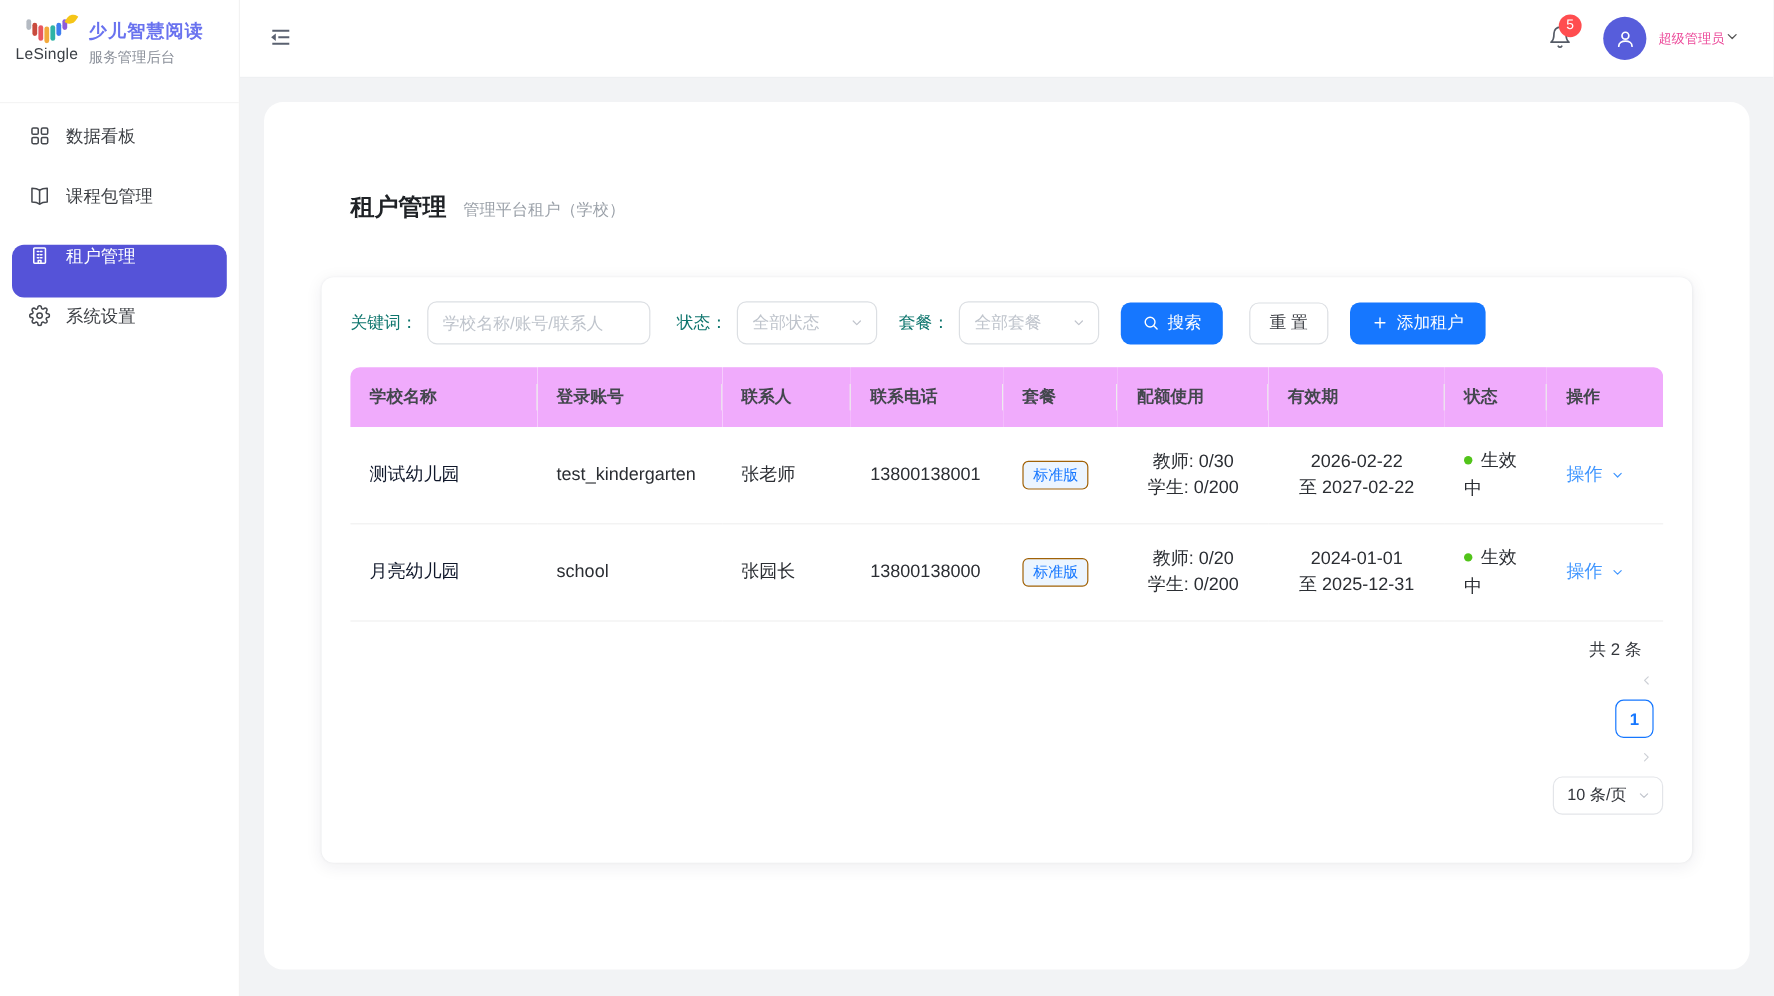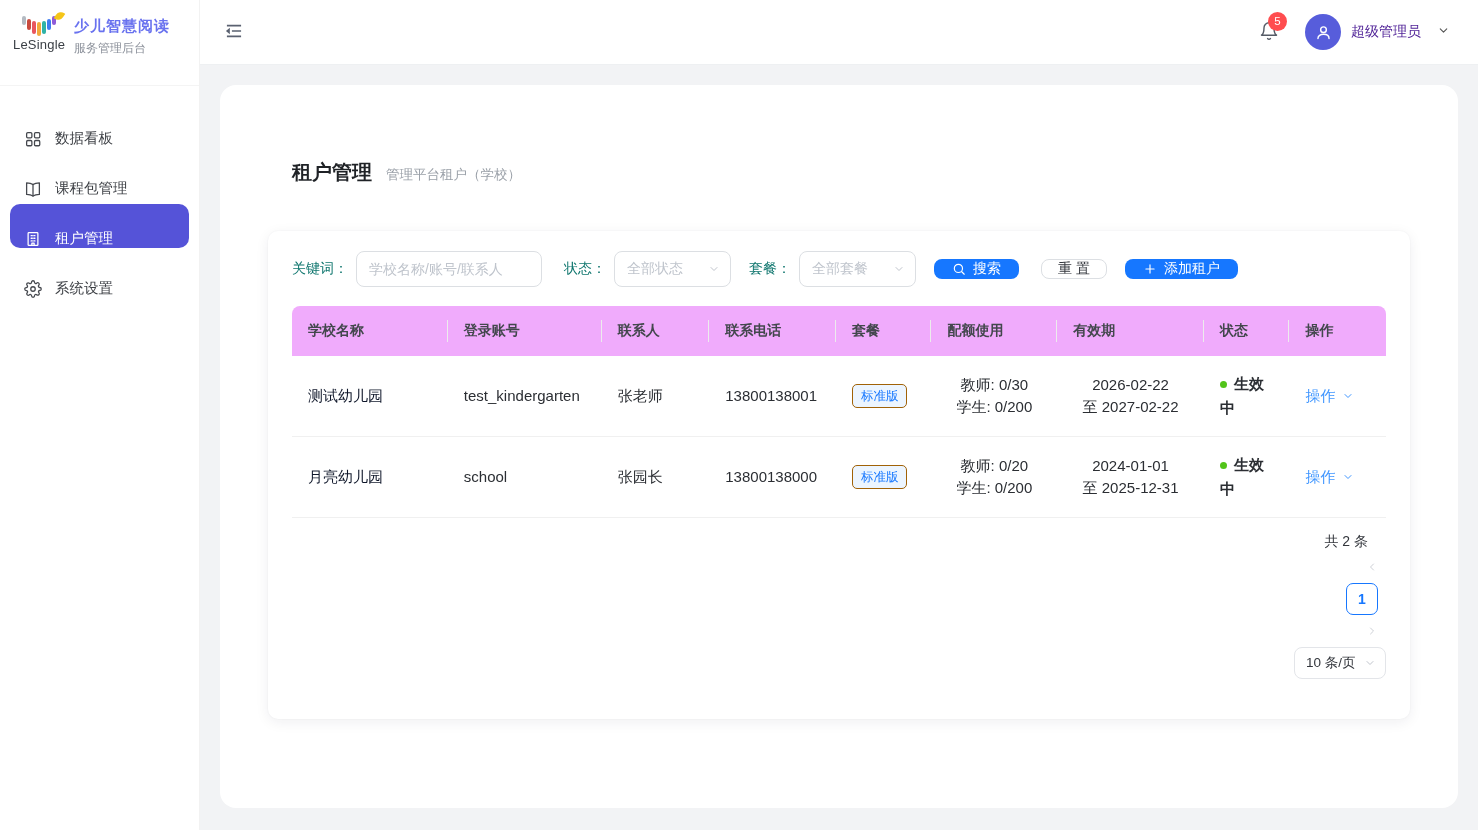--- a/index.html
+++ b/index.html
@@ -12,76 +12,76 @@
   .brand { height:86px; display:flex; align-items:flex-start; padding:15px 0 0 13px; border-bottom:1px solid #f4f4f4; }
   .logo-box { width:52px; text-align:center; }
   .logo-arc { display:flex; justify-content:center; align-items:flex-start; height:20px; position:relative; }
   .logo-arc i { display:block; width:4px; margin:0 0.5px; border-radius:2px; }
   .logo-leaf { position:absolute; right:2px; top:-4px; width:7px; height:10px; background:#f5c518; border-radius:6px 0 6px 0; transform:rotate(35deg); }
   .logo-word { font-size:13px; color:#3a3f45; margin-top:2px; letter-spacing:0.2px; }
   .brand-text { margin-left:9px; padding-top:2px; }
   .brand-title { font-size:15px; font-weight:bold; color:#6972ef; letter-spacing:1px; }
   .brand-sub { font-size:12px; color:#8a8f99; margin-top:4px; }
   .menu { padding-top:12px; }
-  .menu-item { display:flex; align-items:flex-end; height:44px; margin:6px 10px; padding-left:14px; border-radius:10px; color:#3c3f44; cursor:pointer; font-size:14.5px; }
+  .menu-item { display:flex; align-items:flex-start; height:44px; margin:6px 10px; padding-left:14px; border-radius:10px; color:#3c3f44; cursor:pointer; font-size:14.5px; }
   .menu-item .mi-icon { width:18px; height:18px; margin-right:13px; display:flex; align-items:center; justify-content:center; color:#45484e; }
   .menu-item.active { background:#5553d8; color:#fff; }
   .menu-item.active .mi-icon { color:#fff; }
   .mi-icon svg { width:18px; height:18px; stroke:currentColor; fill:none; stroke-width:1.7; stroke-linecap:round; stroke-linejoin:round; }
 
   
   .main { flex:1; display:flex; flex-direction:column; height:100%; }
   .topbar { height:65px; background:#fff; border-bottom:1px solid #eef0f2; display:flex; align-items:center; justify-content:space-between; padding:0 28px 0 24px; flex:0 0 65px; }
   .fold-btn { width:22px; height:22px; color:#5a6170; cursor:pointer; }
   .fold-btn svg { width:20px; height:20px; fill:currentColor; }
   .topbar-right { display:flex; align-items:center; }
   .bell-wrap { position:relative; margin-right:26px; cursor:pointer; color:#555b66; }
   .bell-wrap svg { width:20px; height:20px; stroke:currentColor; fill:none; stroke-width:1.7; stroke-linecap:round; stroke-linejoin:round; }
   .bell-badge { position:absolute; top:-9px; left:9px; min-width:19px; height:19px; background:#ff4d4f; color:#fff; border-radius:10px; font-size:11.5px; display:flex; align-items:center; justify-content:center; padding:0 4px; }
   .avatar { width:36px; height:36px; border-radius:50%; background:#575ddb; display:flex; align-items:center; justify-content:center; margin-right:10px; cursor:pointer; }
   .avatar svg { width:19px; height:19px; stroke:#fff; fill:none; stroke-width:1.8; stroke-linecap:round; stroke-linejoin:round; }
-  .username { font-size:14px; color:#4c1d95; margin-right:16px; cursor:pointer; }
+  .username { font-size:11px; color:#ec4899; margin-right:0; cursor:pointer; }
   .user-caret svg { width:13px; height:13px; stroke:#555; fill:none; stroke-width:2; stroke-linecap:round; stroke-linejoin:round; }
 
   .content { flex:1; padding:20px 20px 22px 20px; background:#f2f3f5; }
   .card { background:#fff; border-radius:16px; height:100%; padding:0 48px; }
   .page-head { padding:74px 0 0 24px; margin-bottom:45px; display:flex; align-items:baseline; }
   .page-title { font-size:20px; font-weight:bold; color:#1f2226; }
   .page-sub { font-size:13.5px; color:#9aa0a8; margin-left:14px; }
 
   .panel { background:#fff; border-radius:10px; box-shadow:0 3px 14px rgba(25,35,61,.07), 0 0 2px rgba(25,35,61,.05); padding:20px 24px 40px 24px; }
 
   
   .filters { display:flex; align-items:center; margin-bottom:19px; }
   .f-label { font-size:14px; color:#0f766e; margin-right:8px; white-space:nowrap; }
   .f-input { width:186px; height:36px; border:1px solid #dcdfe3; border-radius:8px; padding:0 12px; font-size:14px; color:#333; outline:none; font-family:inherit; }
   .f-input::placeholder { color:#bfc4cc; }
   .f-gap { width:22px; }
   .f-select { width:117px; height:36px; border:1px solid #dcdfe3; border-radius:8px; padding:0 10px 0 12px; display:flex; align-items:center; justify-content:space-between; color:#bfc4cc; font-size:14px; cursor:pointer; background:#fff; }
   .f-select svg, .psize svg { width:12px; height:12px; stroke:#c0c4cc; fill:none; stroke-width:2; stroke-linecap:round; stroke-linejoin:round; }
-  .btn { height:20px; border-radius:8px; border:none; display:inline-flex; align-items:center; justify-content:center; font-size:14px; cursor:pointer; font-family:inherit; }
+  .btn { height:35px; border-radius:8px; border:none; display:inline-flex; align-items:center; justify-content:center; font-size:14px; cursor:pointer; font-family:inherit; }
   .btn svg { width:14px; height:14px; stroke:#fff; fill:none; stroke-width:2; stroke-linecap:round; stroke-linejoin:round; margin-right:7px; }
   .btn-primary { background:#1677ff; color:#fff; padding:0 18px; }
   .btn-default { background:#fff; color:#33363c; border:1px solid #dcdfe3; padding:0 16px; }
   .btn-search { margin-left:18px; }
   .btn-reset { margin-left:22px; }
   .btn-add { margin-left:18px; padding:0 18px; }
 
   
   table { width:100%; border-collapse:collapse; table-layout:fixed; }
   th { background:#f0abfc; height:50px; text-align:left; padding:0 16px; font-size:14px; font-weight:bold; color:#43474d; position:relative; }
   th:first-child { border-top-left-radius:8px; border-bottom-left-radius:0; }
   th:last-child { border-top-right-radius:8px; }
   th:not(:last-child)::after { content:""; position:absolute; right:0; top:50%; transform:translateY(-50%); width:1px; height:22px; background:#ececec; }
   td { padding:16px; border-bottom:1px solid #f0f0f0; font-size:15px; color:#2b2e33; vertical-align:middle; line-height:1.5; }
   tr.data-row { height:80px; }
   a.cell-link { color:#0f172a; text-decoration:none; cursor:pointer; }
   .tag-plan { display:inline-block; font-size:12.5px; color:#1677ff; background:#ecf5ff; border:1px solid #a16207; border-radius:5px; padding:3px 8px; line-height:1.3; white-space:nowrap; }
   .two-line div { white-space:nowrap;text-align:center; }
-  .status-wrap { line-height:1.6;font-weight:bold; }
+  .status-wrap { line-height:1.6; }
   .status-dot { display:inline-block; width:7px; height:7px; border-radius:50%; background:#52c41a; margin-right:7px; vertical-align:middle; position:relative; top:-1px; }
   .action-link { color:#4096ff; cursor:pointer; white-space:nowrap; display:inline-flex; align-items:center; }
   .action-link svg { width:12px; height:12px; stroke:#4096ff; fill:none; stroke-width:2; stroke-linecap:round; stroke-linejoin:round; margin-left:7px; }
 
   
   .pagination { display:flex; align-items:flex-end; justify-content:flex-end; margin-top:15px;flex-direction:column; }
   .pg-total { font-size:14px; color:#33363c; margin-right:18px; }
   .pg-arrow { width:28px; height:32px; display:flex; align-items:center; justify-content:center; cursor:pointer; }
   .pg-arrow svg { width:12px; height:12px; stroke:#cdd0d6; fill:none; stroke-width:2; stroke-linecap:round; stroke-linejoin:round; }
   .pg-page { width:32px; height:32px; border:1px solid #1677ff; color:#1677ff; border-radius:7px; display:flex; align-items:center; justify-content:center; font-size:14px; font-weight:bold; margin:0 8px; cursor:pointer; background:#fff; }

